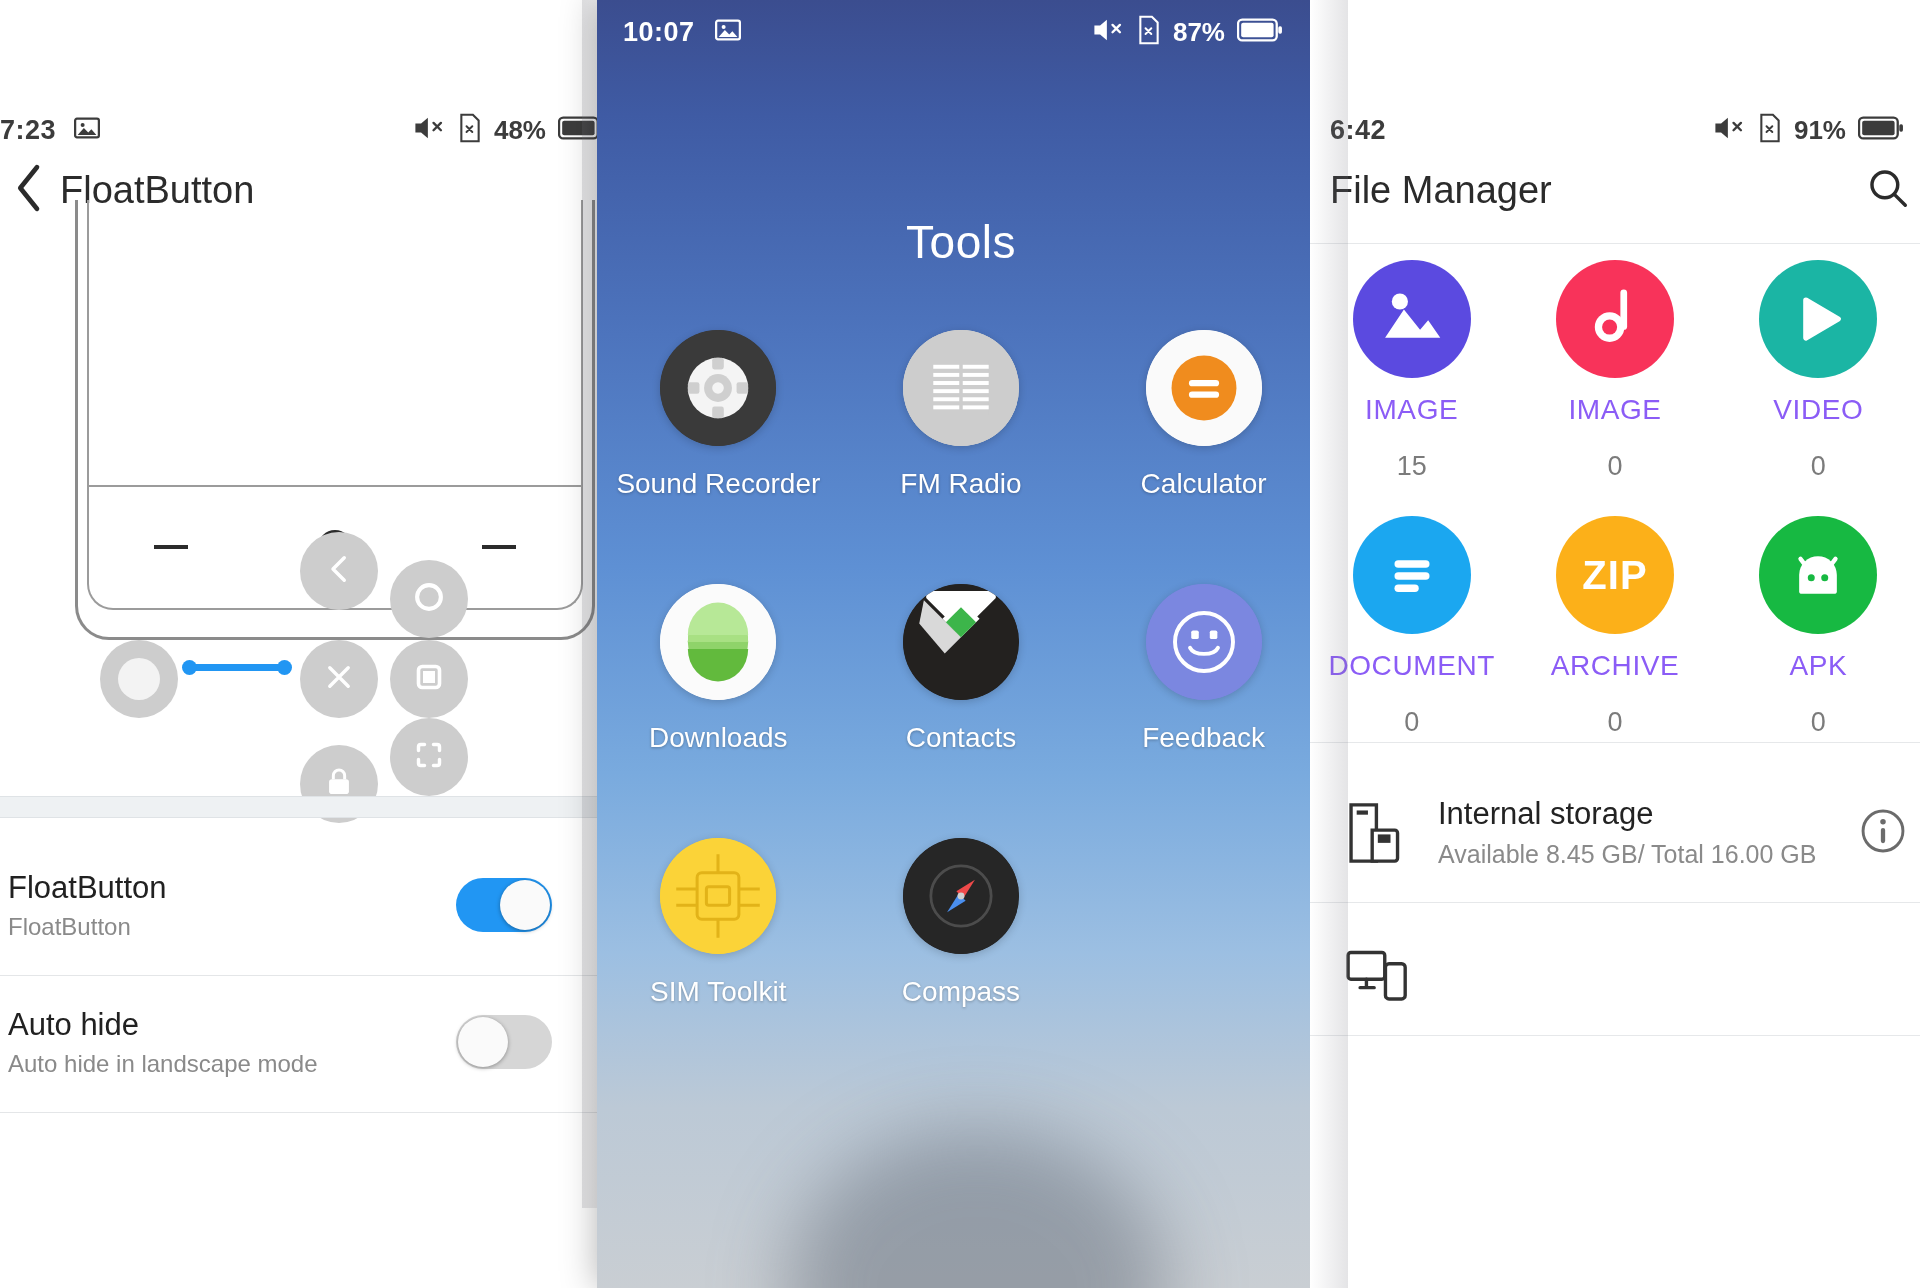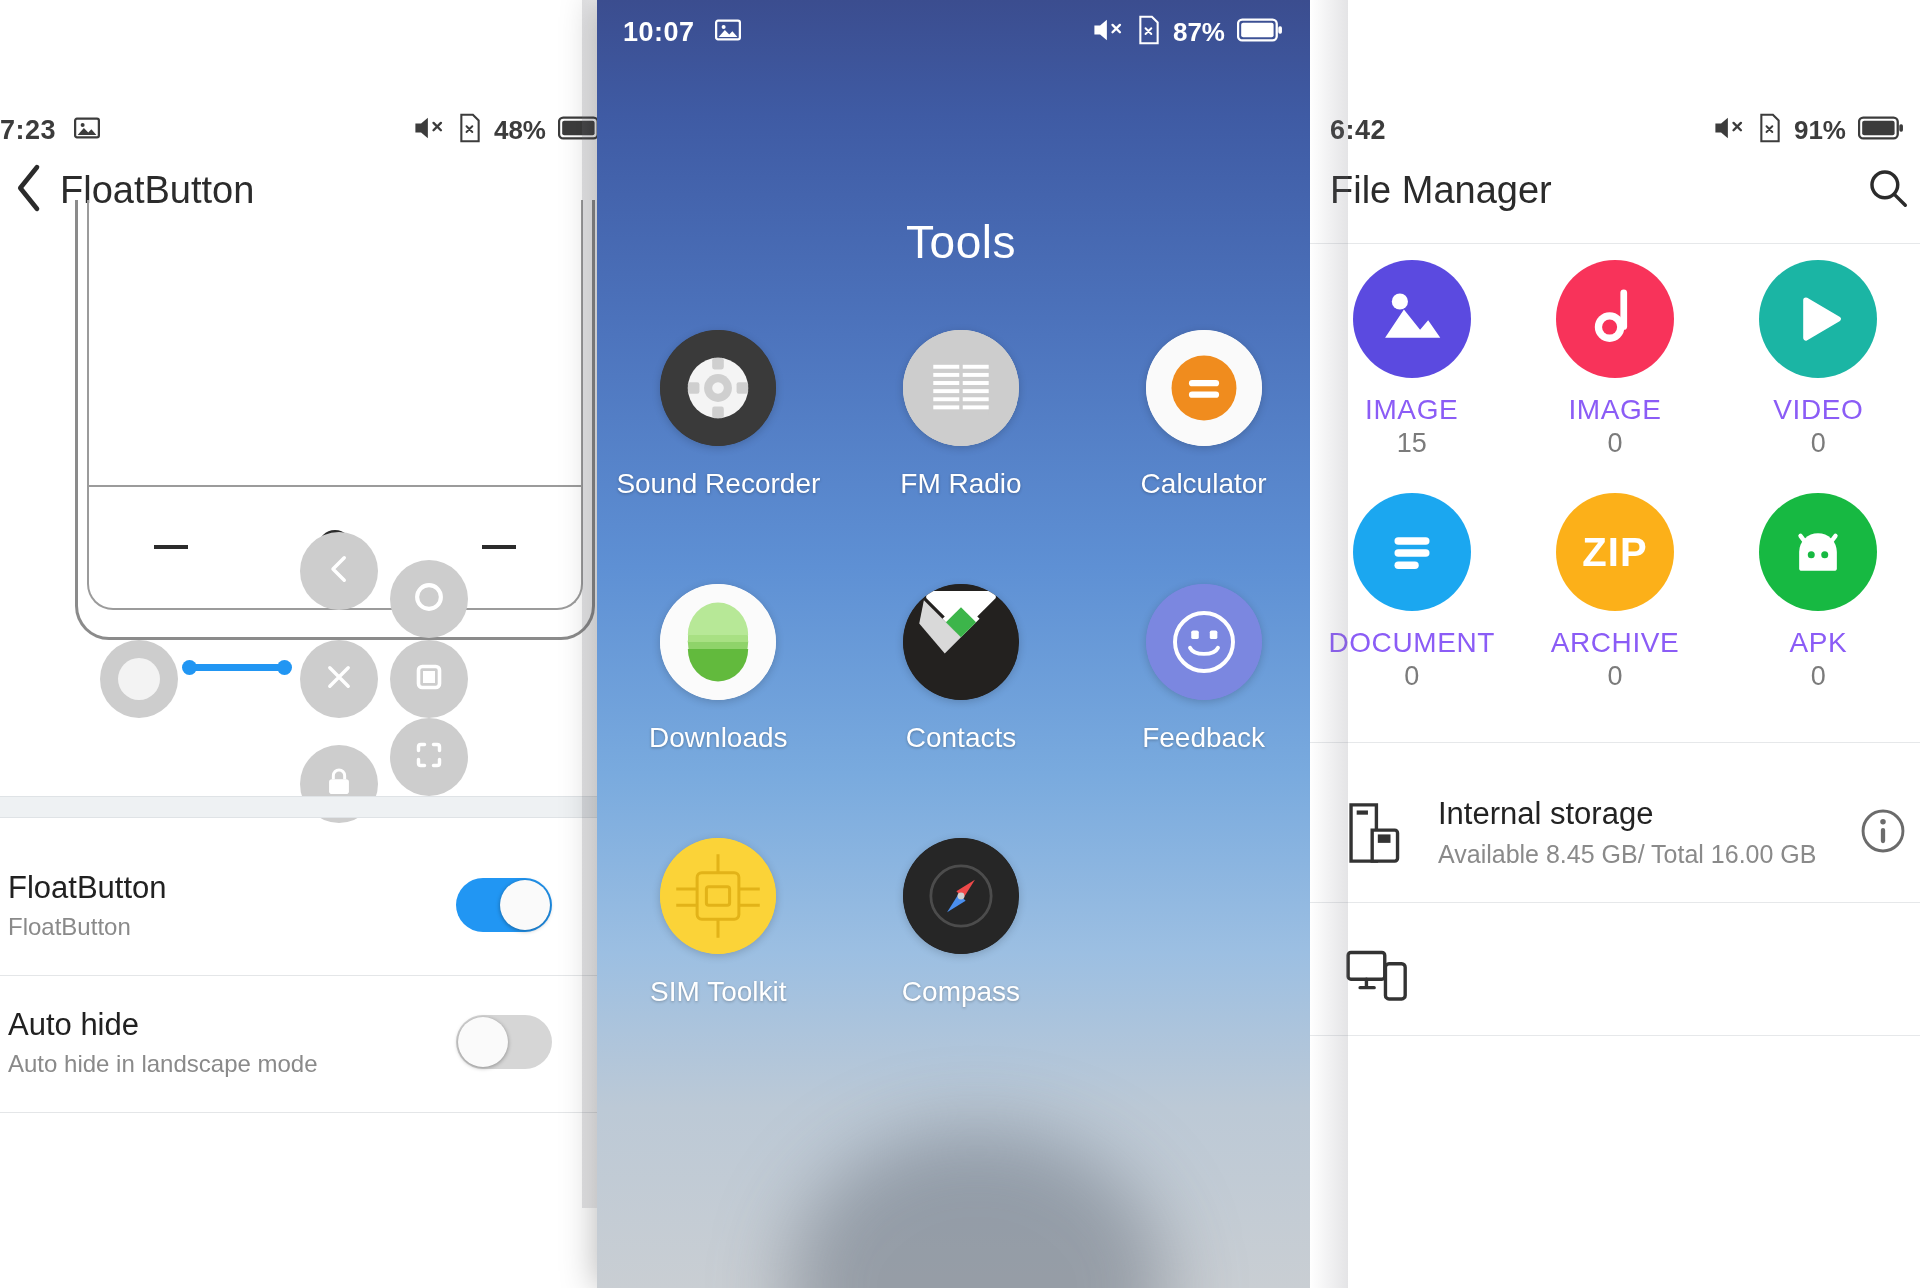--- a/index.html
+++ b/index.html
@@ -115,21 +115,21 @@
   .fm-search { margin-left:auto; padding-right:10px; }
 
   .fm-divider { position:absolute; left:0; right:0; height:1px; background:#e6e8ea; }
 
   .fm-grid { position:absolute; left:0; right:0; top:260px; }
   .fm-row { display:flex; }
   .fm-cell { width:33.333%; display:flex; flex-direction:column; align-items:center; }
   .fm-icon { width:118px; height:118px; border-radius:50%; display:flex;
       align-items:center; justify-content:center; }
   .fm-name { margin-top:16px; font-size:28px; color:#8b5cf6; letter-spacing:.6px; }
-  .fm-count { margin-top:2px; font-size:27px; color:#7b7b7b; }
+  .fm-count { margin-top:25px; font-size:27px; color:#7b7b7b; }
   .fm-row + .fm-row { margin-top:34px; }
 
   .fm-listrow { position:absolute; left:0; right:0; display:flex; align-items:center;
       padding-left:36px; }
   .fm-listicon { width:74px; flex:none; display:flex; align-items:center;
       justify-content:flex-start; }
   .fm-listtext { flex:1; padding-left:18px; }
   .fm-listtitle { font-size:31px; color:#222; }
   .fm-listsub { font-size:25px; color:#8a8a8a; margin-top:8px; }
   .fm-info { margin-left:auto; padding-right:14px; }

